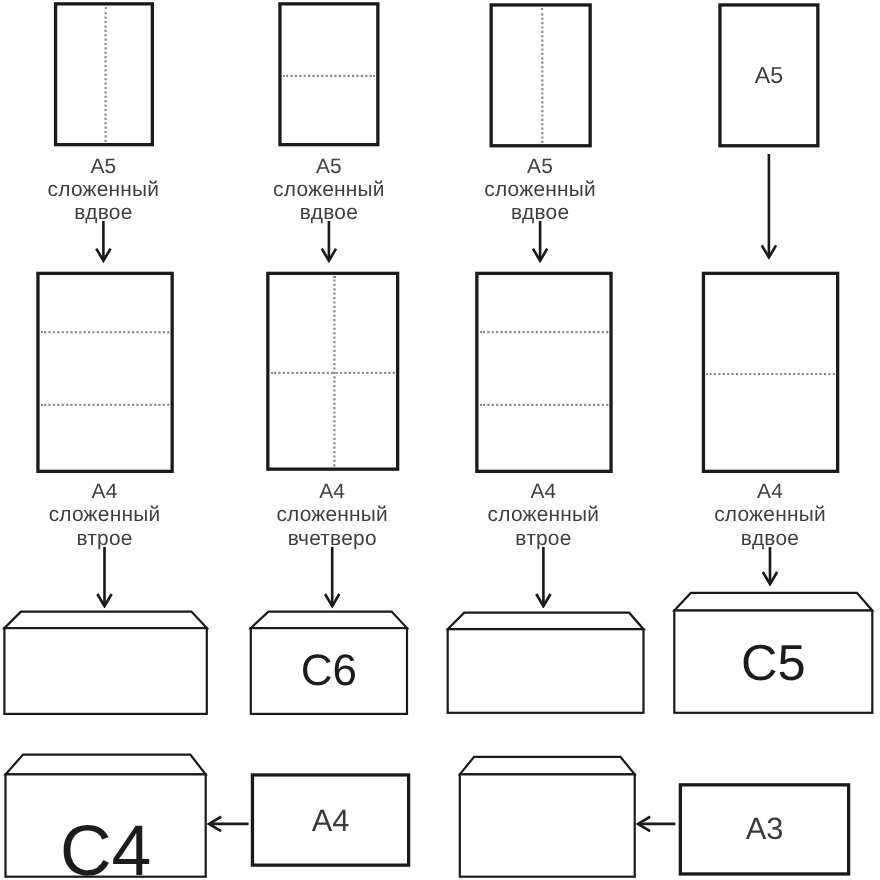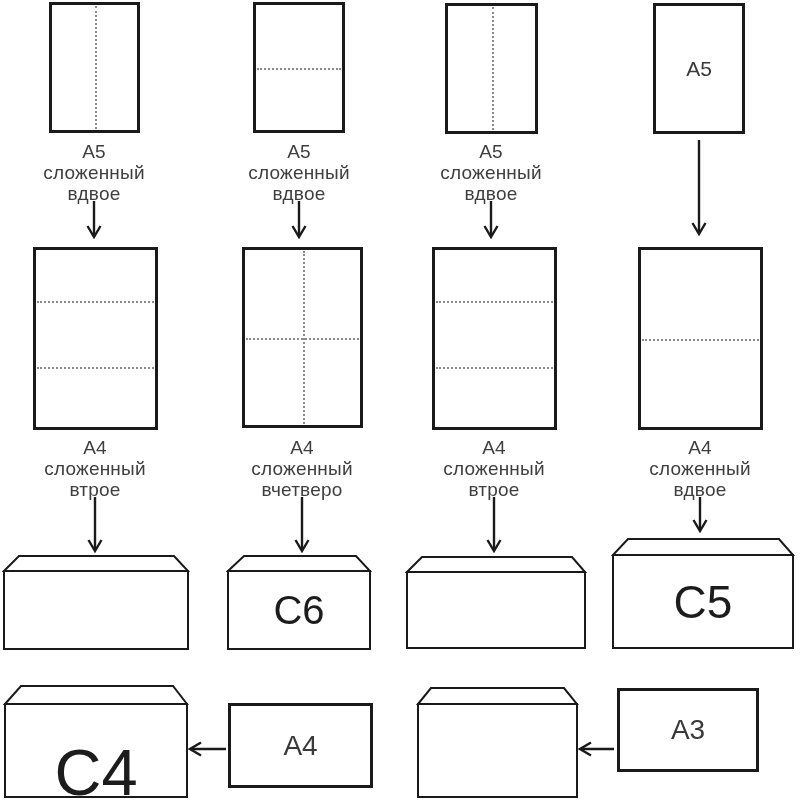--- a/index.html
+++ b/index.html
@@ -183,17 +183,17 @@
   <svg class="env" style="left:416px; top:685px;" width="163" height="114">
     <polygon points="2,19 15,3 148,3 161,19"></polygon>
     <rect x="2" y="19" width="159" height="93"></rect>
   </svg>
 
   <svg class="arrow" style="left:578px; top:741px;" width="38" height="16">
     <line x1="36" y1="8" x2="3" y2="8"></line>
       <polyline points="13,1.5 2,8 13,14.5"></polyline>
   </svg>
 
-  <div class="sheet" style="left:617px; top:688px; width:142px; height:84px;text-align:right;">
+  <div class="sheet" style="left:617px; top:712px; width:156px; height:84px;text-align:right;">
     <div class="inner-label" style="left:0; top:0; right:0; bottom:0; font-size:28px;">A3</div>
   </div>
 
 </div>
 
 </body></html>

